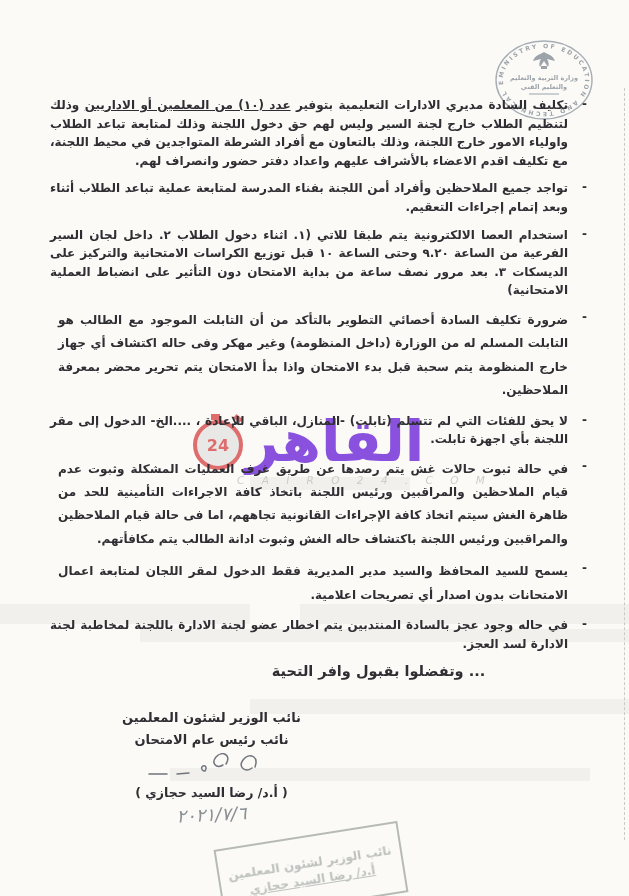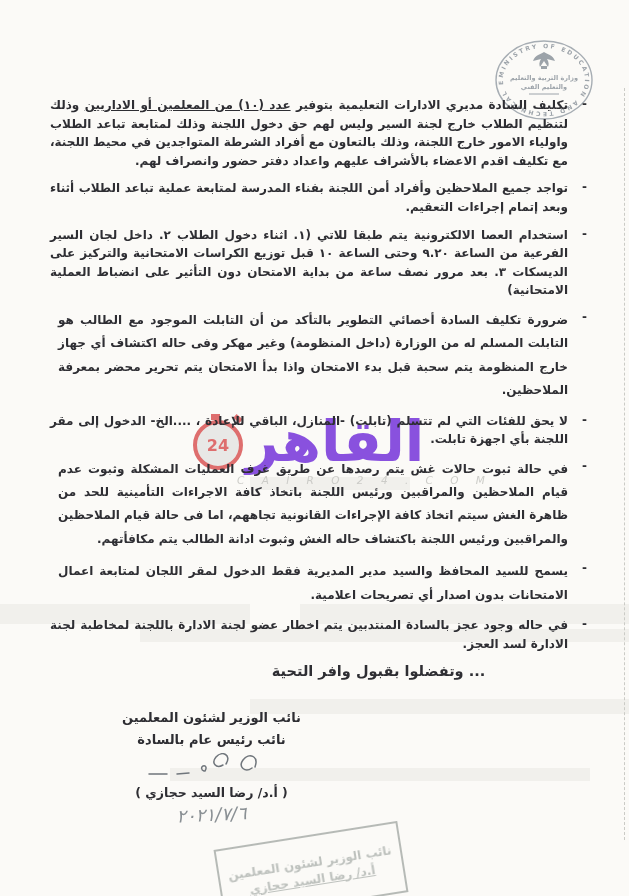--- a/index.html
+++ b/index.html
@@ -122,21 +122,21 @@
 
     <div class="bullet">
       <span class="marker">-</span>
       <div class="para">في حاله وجود عجز بالسادة المنتدبين يتم اخطار عضو لجنة الادارة باللجنة لمخاطبة لجنة الادارة لسد العجز.</div>
     </div>
 
     <div class="closing">وتفضلوا بقبول وافر التحية ...</div>
 
     <div class="sig-block">
       <div class="sig-title">نائب الوزير لشئون المعلمين</div>
-      <div class="sig-title">نائب رئيس عام بالسادة</div>
+      <div class="sig-title">نائب رئيس عام الامتحان</div>
       <div class="sig-script">
         <svg width="150" height="32" viewBox="0 0 150 32">
           <path d="M118 14 c4 -11 -6 -15 -12 -7 c-5 7 2 13 9 8 m-26 -4 c6 -9 -4 -14 -10 -7 c-5 6 0 12 7 8 m-18 6 c2 -3 1 -6 -2 -5 c-2 1 -2 4 1 5 M52 20 l-12 1 m-10 0 h-18" stroke="#70767c" fill="none" stroke-width="1.5" stroke-linecap="round"></path>
         </svg>
       </div>
       <div class="sig-name">( أ.د/ رضا السيد حجازي )</div>
       <div class="sig-date">٢٠٢١/٧/٦</div>
     </div>
 
     <div class="stamp">

